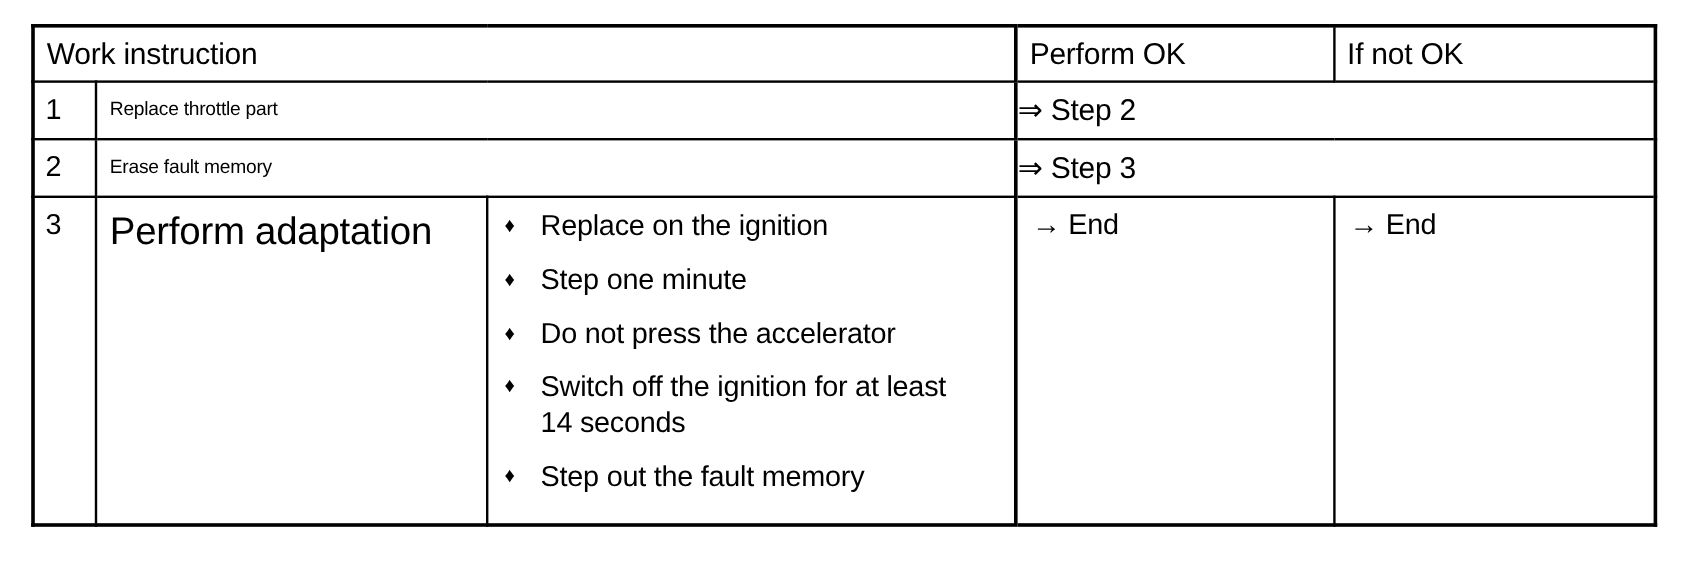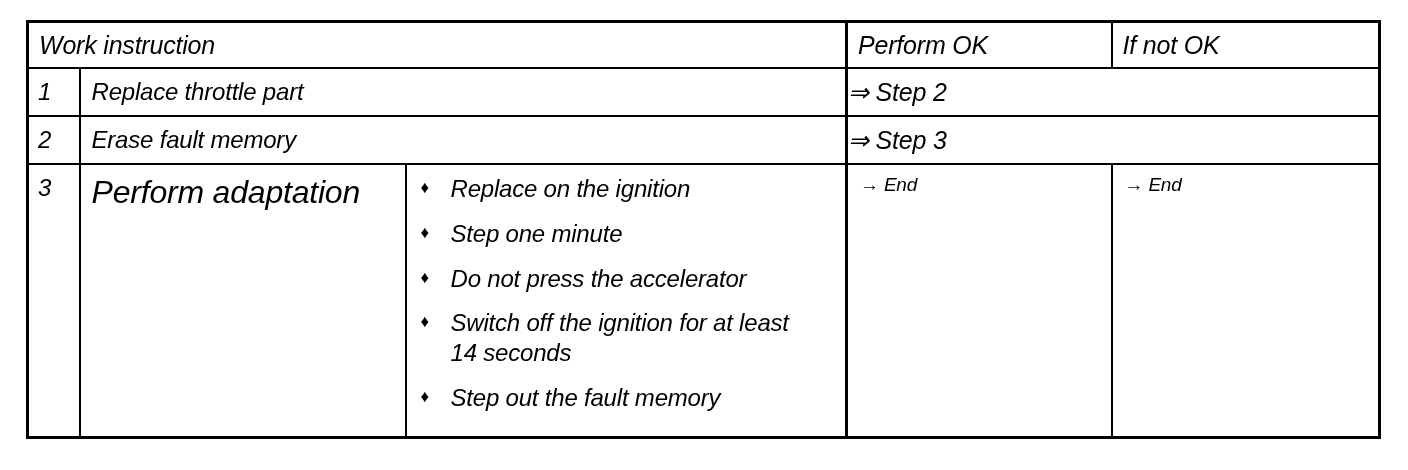--- a/index.html
+++ b/index.html
@@ -38,21 +38,20 @@
     padding: 0;
     vertical-align: top;
     text-align: left;
     font-weight: normal;
     background: #ffffff;
   }
 
   
   table.wi-table {
     border: 3px solid #000000;
-    font-style: italic;
   }
 
   .col-num    { width: 52px; }
   .col-task   { width: 326px; }
   .col-detail { width: 441px; }
   .col-ok     { width: 265px; }
   .col-notok  { width: 268px; }
 
   .hdr-cell {
     height: 44px;
@@ -66,21 +65,21 @@
   .cell-num {
     vertical-align: middle !important;
     text-align: left !important;
     padding: 0 0 0 9px !important;
     font-size: 24px;
   }
 
   .cell-text {
     vertical-align: middle !important;
     padding: 0 0 0 11px !important;
-    font-size: 24px;
+    font-size: 16px;
     letter-spacing: -0.2px;
   }
 
   .cell-text-top {
     vertical-align: top !important;
     padding: 9px 0 0 11px !important;
     font-size: 32px;
     letter-spacing: -0.2px;
   }
 
@@ -115,21 +114,21 @@
     position: absolute;
     left: 14px;
     top: 1px;
     font-size: 17px;
     line-height: 1.5;
   }
 
   .arrow-cell {
     vertical-align: top !important;
     padding: 9px 0 0 12px !important;
-    font-size: 19px;
+    font-size: 24px;
     letter-spacing: -0.2px;
     margin-left: 16px;
   }
 </style>
 </head>
 <body>
 
 <div class="sheet">
 
   <table class="wi-table">

